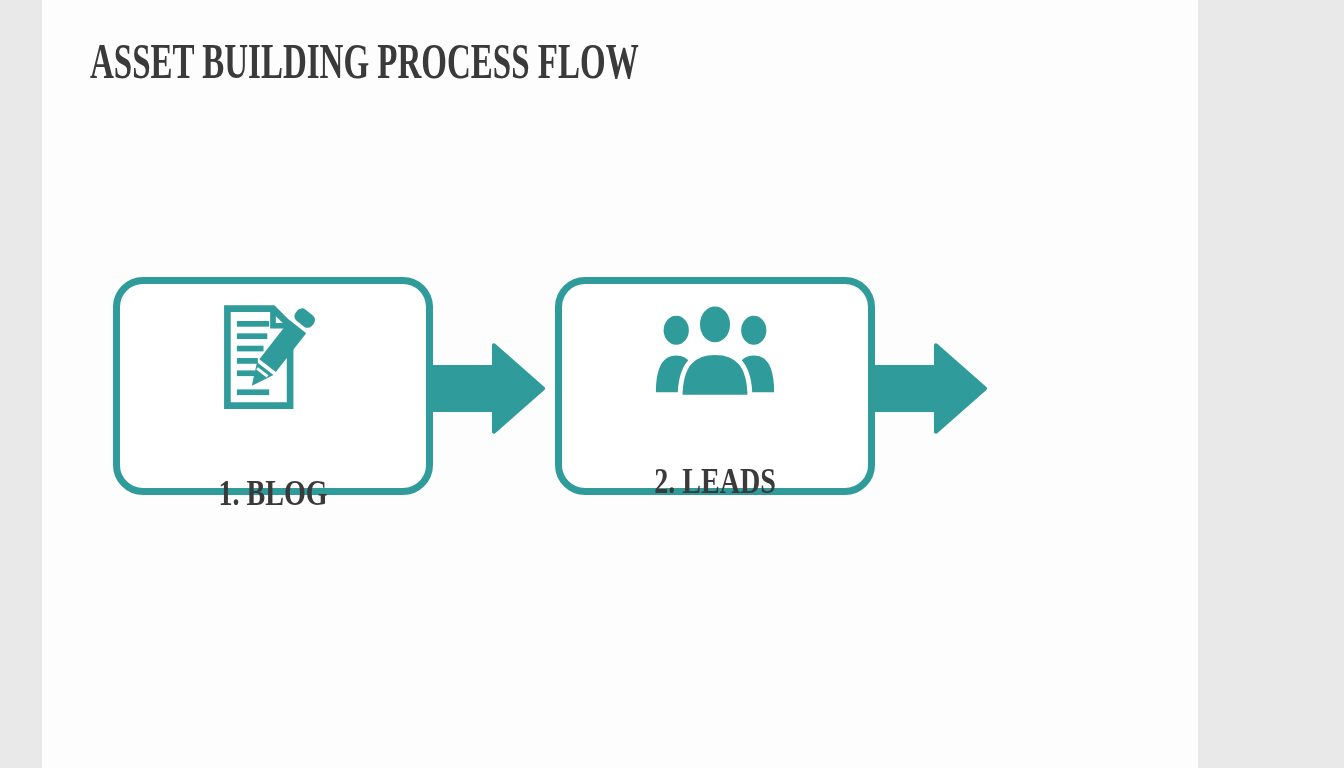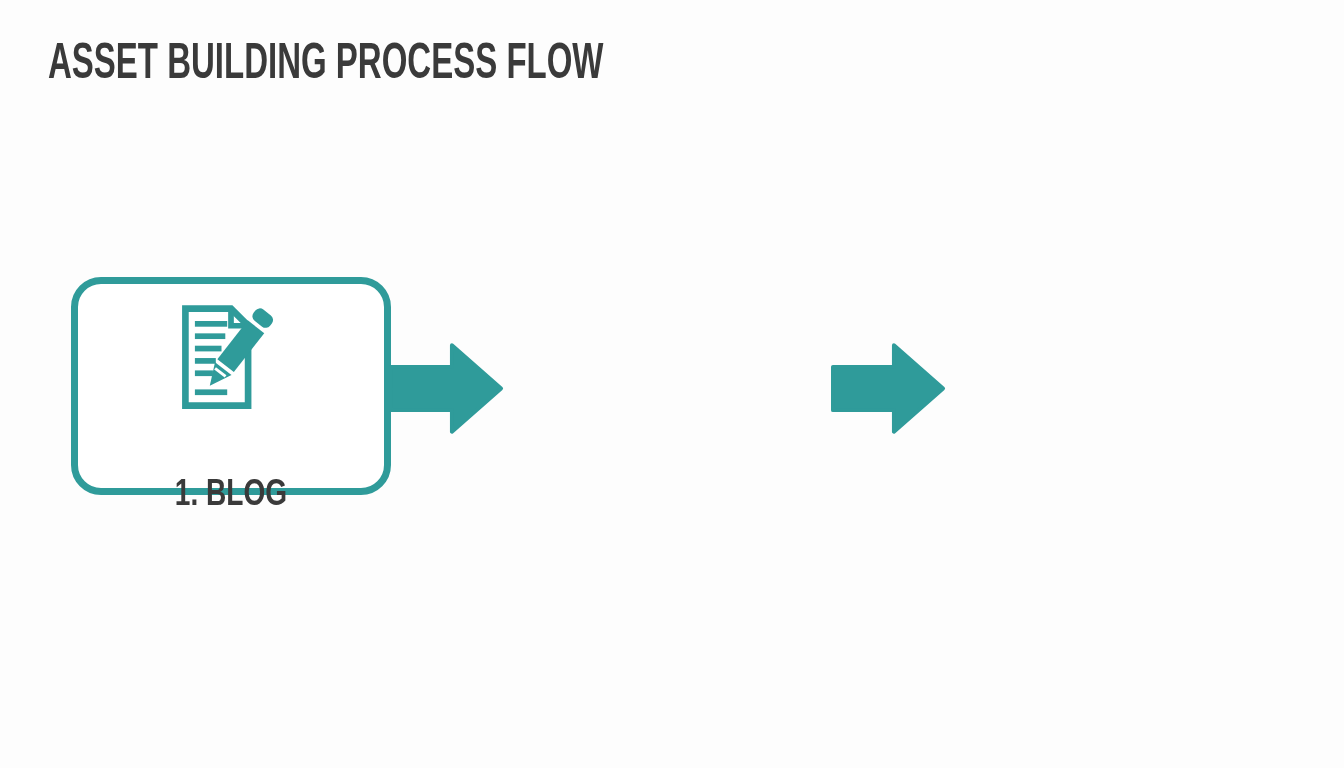--- a/index.html
+++ b/index.html
@@ -3,22 +3,22 @@
 <meta charset="utf-8">
 <style>
   :root{
     --teal:#2f9b9a;
     --ink:#3a3a3a;
     --bg:#fdfdfd;
     --boxfill:#ffffff;
   }
   html,body{margin:0;padding:0;background:#e9e9e9;}
   .canvas{
-    position:relative;width:1344px;height:768px;background:var(--bg);
-    font-family:Liberation Sans, sans-serif;overflow:hidden;
+    position:relative;width:1156px;height:768px;background:var(--bg);
+    font-family:Liberation Serif, serif;overflow:hidden;margin-left:42px;
   }
   .title{
     position:absolute;left:48px;top:32px;
     font-size:50px;font-weight:bold;color:var(--ink);
     letter-spacing:0px;white-space:nowrap;
     transform:scaleX(0.66);transform-origin:left top;
   }
   .step{
     position:absolute;top:277px;width:320px;height:218px;
     background:var(--boxfill);
@@ -77,20 +77,35 @@
     </div>
     <div class="label">1. BLOG</div>
   </div>
 
   <div class="arrow" id="arrow-1">
     <svg width="116" height="97" viewBox="0 0 118 98" aria-hidden="true">
       <polygon class="teal teal-stroke" points="2,27 64,27 64,5 114,49 64,93 64,71 2,71" stroke-width="4" stroke-linejoin="round"></polygon>
     </svg>
   </div>
 
+  <div class="step" id="step-2">
+    <div class="icon">
+      <svg width="126" height="102" viewBox="0 0 130 105" aria-hidden="true">
+
+        <ellipse class="teal" cx="25" cy="29" rx="13" ry="15"></ellipse>
+        <path class="teal" d="M4,93 C4,66 12,55 25,55 C38,55 46,66 46,93 Z"></path>
+        <ellipse class="teal" cx="105" cy="29" rx="13" ry="15"></ellipse>
+        <path class="teal" d="M84,93 C84,66 92,55 105,55 C118,55 126,66 126,93 Z"></path>
+
+        <ellipse class="teal" cx="65" cy="23" rx="18" ry="21" stroke="#ffffff" stroke-width="5"></ellipse>
+        <path class="teal" d="M29,98 C29,64 43,52 65,52 C87,52 101,64 101,98 Z" stroke="#ffffff" stroke-width="5"></path>
+      </svg>
+    </div>
+    <div class="label">2. LEADS</div>
+  </div>
 
   <div class="arrow" id="arrow-2">
     <svg width="116" height="97" viewBox="0 0 118 98" aria-hidden="true">
       <polygon class="teal teal-stroke" points="2,27 64,27 64,5 114,49 64,93 64,71 2,71" stroke-width="4" stroke-linejoin="round"></polygon>
     </svg>
   </div>
 
 
 </div>
 

